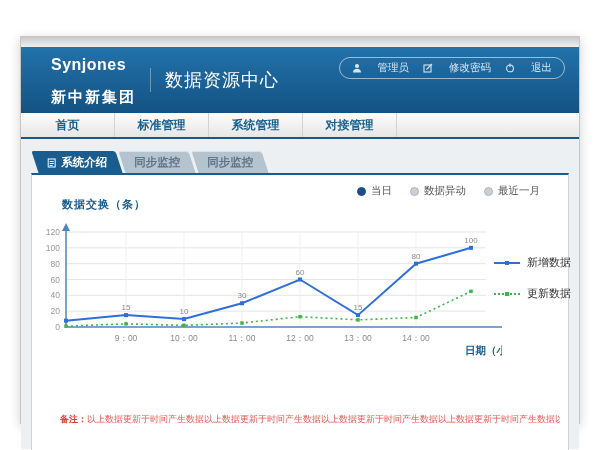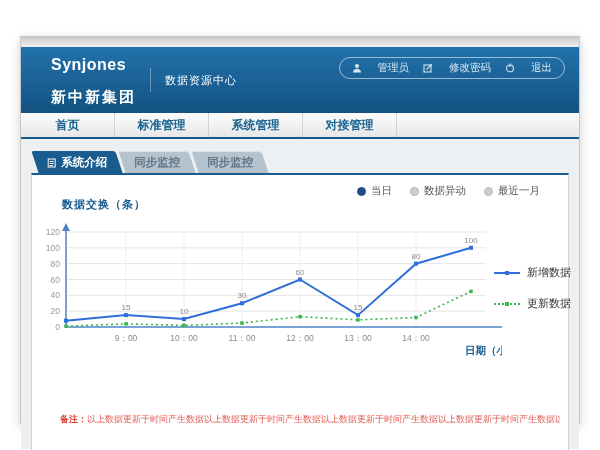--- a/index.html
+++ b/index.html
@@ -5,21 +5,21 @@
   html,body{margin:0;padding:0;}
   body{width:600px;height:450px;background:#ffffff;font-family:"Liberation Sans",sans-serif;overflow:hidden;position:relative;}
   .window{position:absolute;left:20px;top:36px;width:560px;height:388px;background:#fff;border:1px solid #c6c6c6;box-shadow:0 3px 10px rgba(0,0,0,.18);box-sizing:border-box;}
   .top-strip{height:10px;background:linear-gradient(#c9c9c9,#f0f0f0);}
   
   .header{height:42px;background:linear-gradient(#2272ab,#145283);display:flex;align-items:center;padding:12px 12px;position:relative;}
   .logo{position:relative;margin-left:18px;line-height:1;color:#fff;}
   .logo .l1{font-size:16px;font-weight:700;letter-spacing:.5px;display:block;}
   .logo .l2{font-size:15px;font-weight:700;letter-spacing:2px;display:block;margin-top:16px;}
   .h-sep{width:1px;height:24px;background:rgba(255,255,255,.35);margin:0 14px;}
-  .app-title{color:#fff;font-size:11px;letter-spacing:1px;}
+  .app-title{color:#fff;font-size:18px;letter-spacing:1px;}
   .user-pill{position:absolute;right:14px;top:10px;height:20px;border:1px solid rgba(255,255,255,.55);border-radius:11px;display:flex;align-items:center;gap:14px;padding:0 12px;color:#d9e6f1;font-size:10.5px;}
   .user-item{display:flex;align-items:center;gap:16px;cursor:pointer;white-space:nowrap;}
   .user-item svg{display:block;}
   
   .navbar{height:24px;background:linear-gradient(#fdfdfd,#e6e6e6);border-bottom:2px solid #15598b;display:flex;align-items:stretch;}
   .nav-item{width:93px;display:flex;align-items:center;justify-content:center;color:#17628f;font-size:12px;font-weight:700;border-right:1px solid #d2d2d2;cursor:pointer;}
   
   .content{height:310px;background:#edf0f2;padding-top:12px;box-sizing:border-box;}
   .tabs{display:flex;margin-left:14px;height:22px;gap:3px;}
   .tab{transform:skewX(18deg);border-radius:2px 3px 0 0;display:flex;align-items:center;justify-content:center;cursor:pointer;}
@@ -27,21 +27,21 @@
   .tab.active{background:#1a5c8e;color:#fff;}
   .tab.inactive{background:#b5c3ce;color:#5f7689;box-shadow:inset 0 1px 0 rgba(255,255,255,.5);}
   
   .panel{margin:0 10px;height:280px;background:#fff;border:1px solid #ccd3d8;border-top:2px solid #1a5c8e;position:relative;box-sizing:border-box;}
   .radios{position:absolute;top:9px;right:28px;display:flex;gap:18px;font-size:10.5px;color:#555;}
   .radio-item{display:flex;align-items:center;gap:5px;cursor:pointer;}
   .radio-dot{width:9px;height:9px;border-radius:50%;background:#c9ced4;border:1px solid #b2b8bf;box-sizing:border-box;}
   .radio-item.selected .radio-dot{background:#1c4e85;border-color:#1c4e85;}
   .chart-title{position:absolute;left:30px;top:22px;color:#1a5c8e;font-size:11px;font-weight:700;letter-spacing:1px;}
   .chart-wrap{position:absolute;left:0;top:42px;}
-  .legend{position:absolute;left:462px;top:90px;display:flex;flex-direction:column;gap:16px;}
+  .legend{position:absolute;left:462px;top:80px;display:flex;flex-direction:column;gap:16px;}
   .legend-item{display:flex;align-items:center;gap:7px;font-size:11px;color:#333;cursor:pointer;white-space:nowrap;}
   .legend-line{width:26px;height:0;position:relative;}
   .legend-line.solid{border-top:2px solid #2e6fd9;}
   .legend-line.dotted{border-top:2px dotted #3cb54a;}
   .legend-line i{position:absolute;left:11px;top:-3px;width:4px;height:4px;}
   .legend-line.solid i{background:#2e6fd9;}
   .legend-line.dotted i{background:#3cb54a;}
   .note{position:absolute;left:28px;bottom:26px;font-size:9px;color:#e25b54;white-space:nowrap;width:500px;overflow:hidden;}
   .note b{color:#d8433a;margin-top:20px;}
 </style>

